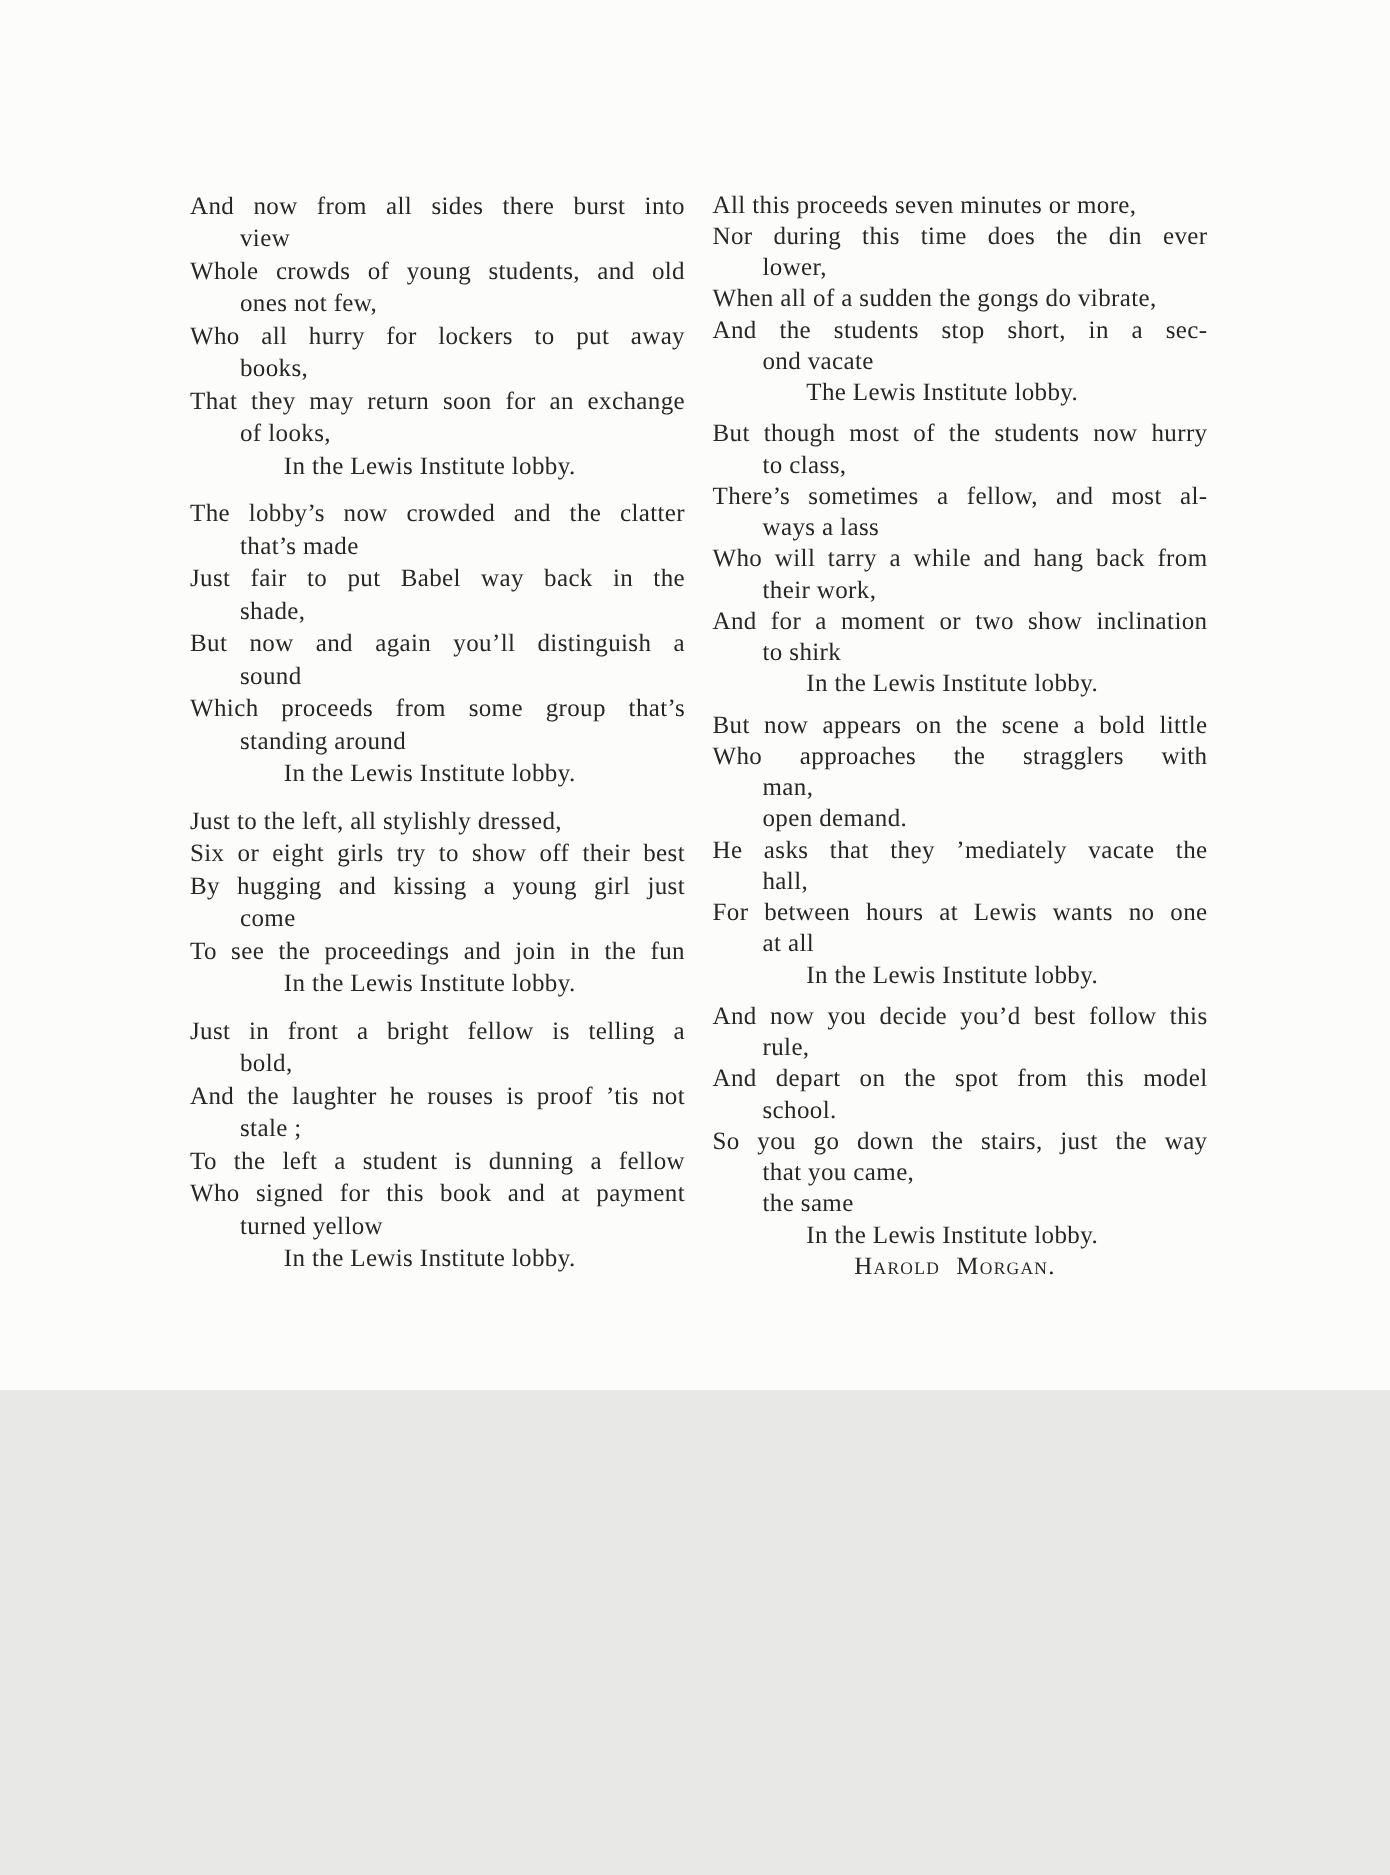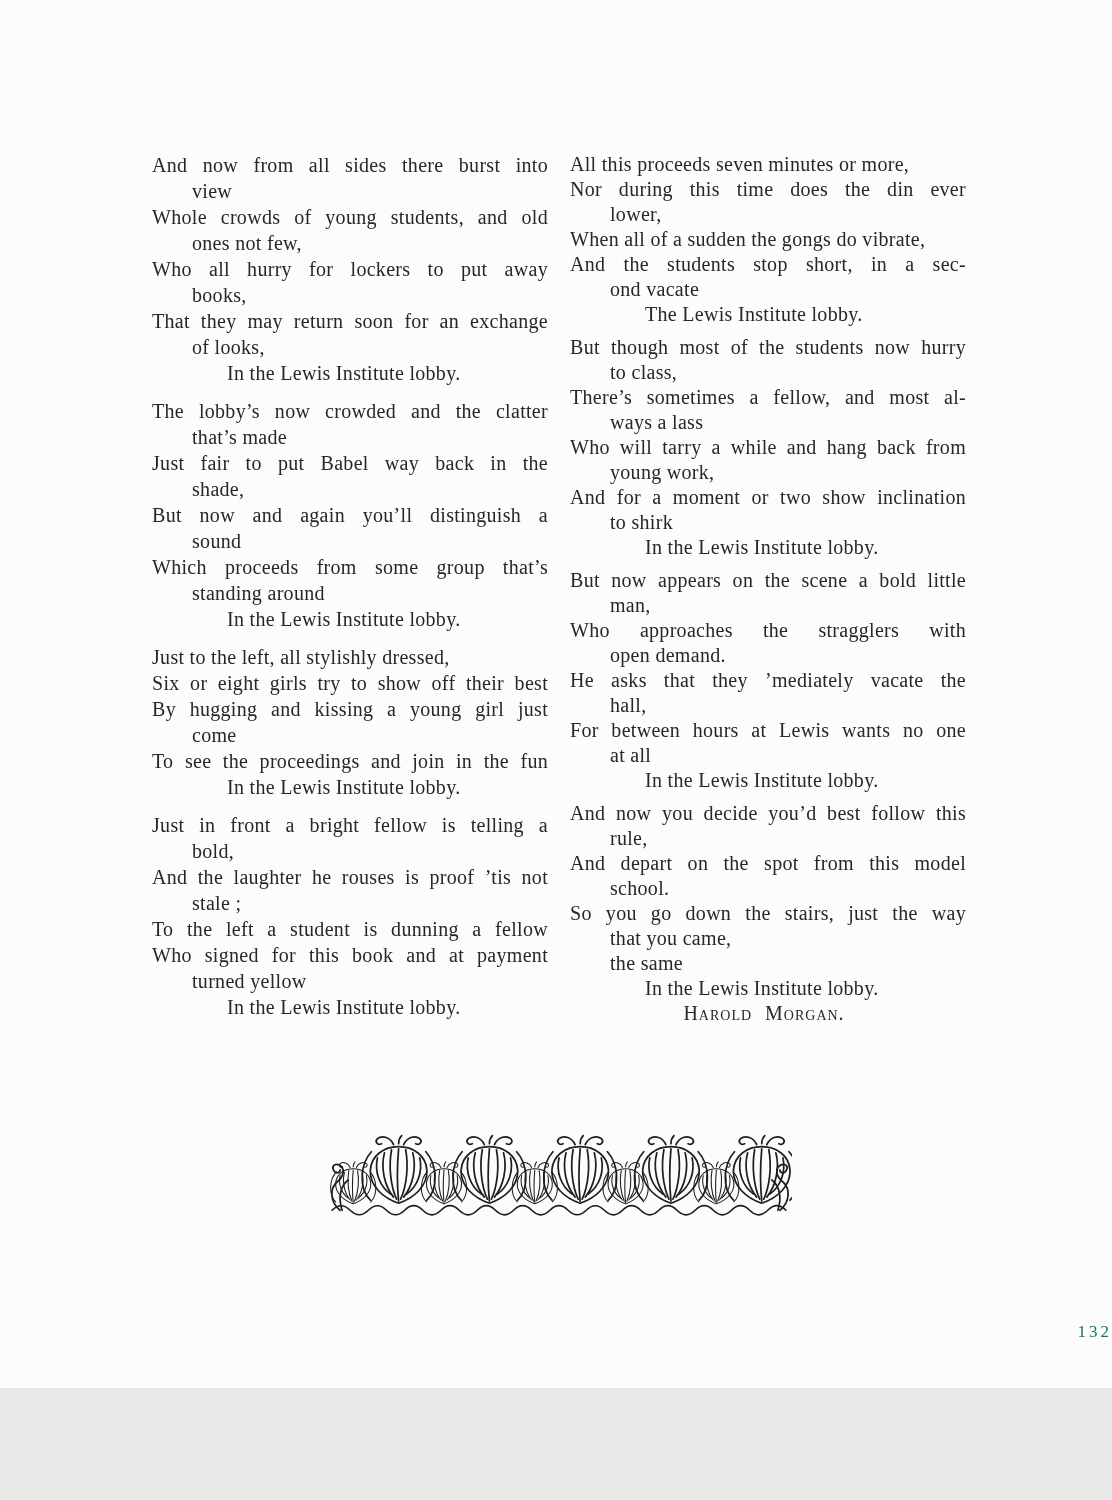--- a/index.html
+++ b/index.html
@@ -1,18 +1,18 @@
 <!DOCTYPE html>
 <html><head>
 <meta charset="utf-8">
 <style>
   html,body { margin:0; padding:0; background:#e8e8e6; }
   .page {
     position:relative;
-    width:1112px; height:1388px;
+    width:1112px; height:1112px;
     margin:0 auto;
     background:#fcfcfb;
     font-family:"Liberation Serif","DejaVu Serif",serif;
     color:#272727;
     overflow:hidden;
   }
   .column {
     position:absolute;
     top:152px;
     width:396px;
@@ -106,29 +106,29 @@
         <div class="line fj">And the students stop short, in a sec-</div>
         <div class="line i">ond vacate</div>
         <div class="line r">The Lewis Institute lobby.</div>
       </div>
       <div class="stanza">
         <div class="line fj">But though most of the students now hurry</div>
         <div class="line i">to class,</div>
         <div class="line fj">There’s sometimes a fellow, and most al-</div>
         <div class="line i">ways a lass</div>
         <div class="line fj">Who will tarry a while and hang back from</div>
-        <div class="line i">young work,</div>
+        <div class="line i">their work,</div>
         <div class="line fj">And for a moment or two show inclination</div>
         <div class="line i">to shirk</div>
         <div class="line r">In the Lewis Institute lobby.</div>
       </div>
       <div class="stanza">
         <div class="line fj">But now appears on the scene a bold little</div>
+        <div class="line fj">Who approaches the stragglers with</div>
         <div class="line i">man,</div>
-        <div class="line fj">Who approaches the stragglers with</div>
         <div class="line i">open demand.</div>
         <div class="line fj">He asks that they ’mediately vacate the</div>
         <div class="line i">hall,</div>
         <div class="line fj">For between hours at Lewis wants no one</div>
         <div class="line i">at all</div>
         <div class="line r">In the Lewis Institute lobby.</div>
       </div>
       <div class="stanza">
         <div class="line fj">And now you decide you’d best follow this</div>
         <div class="line i">rule,</div>

